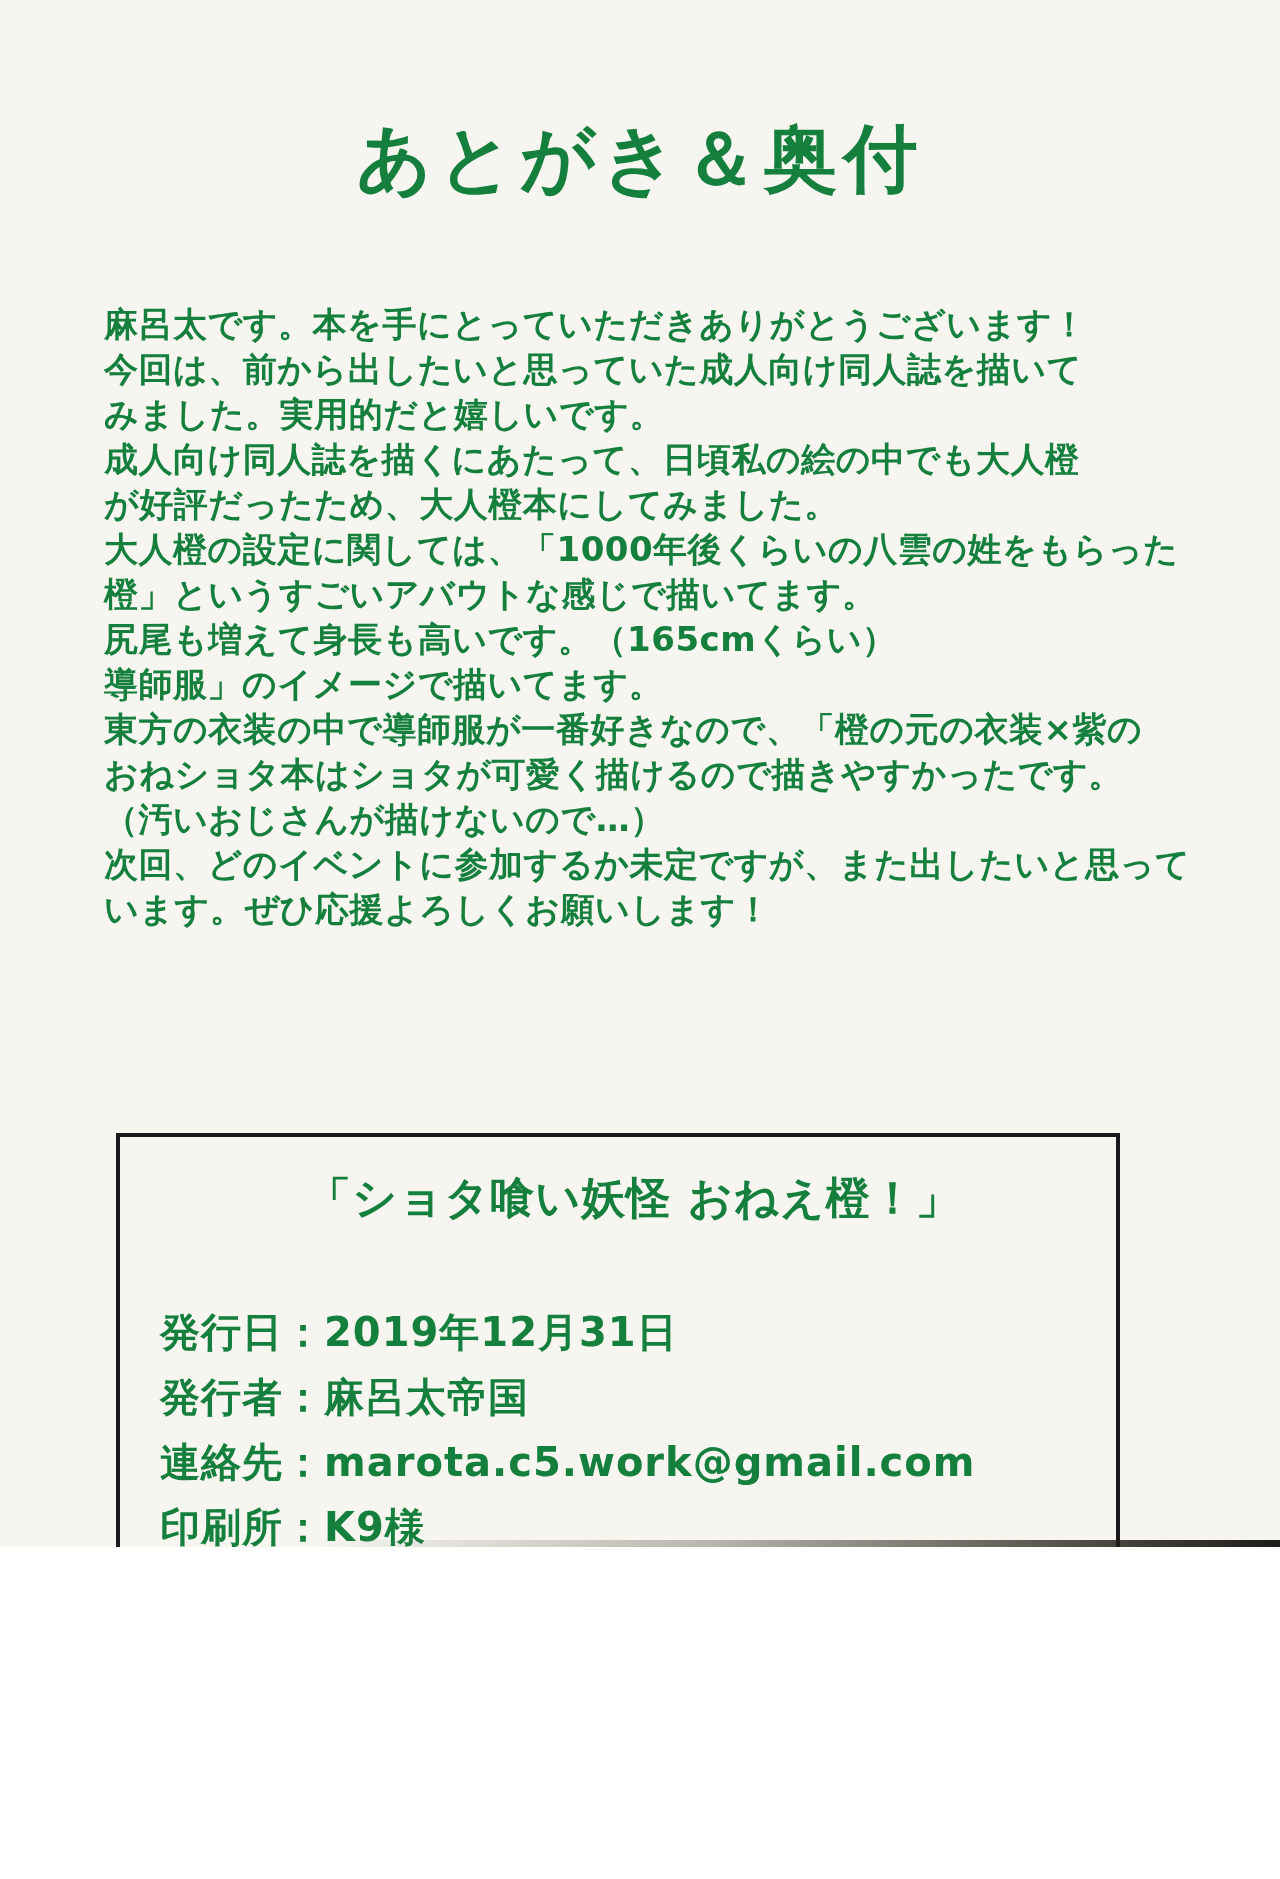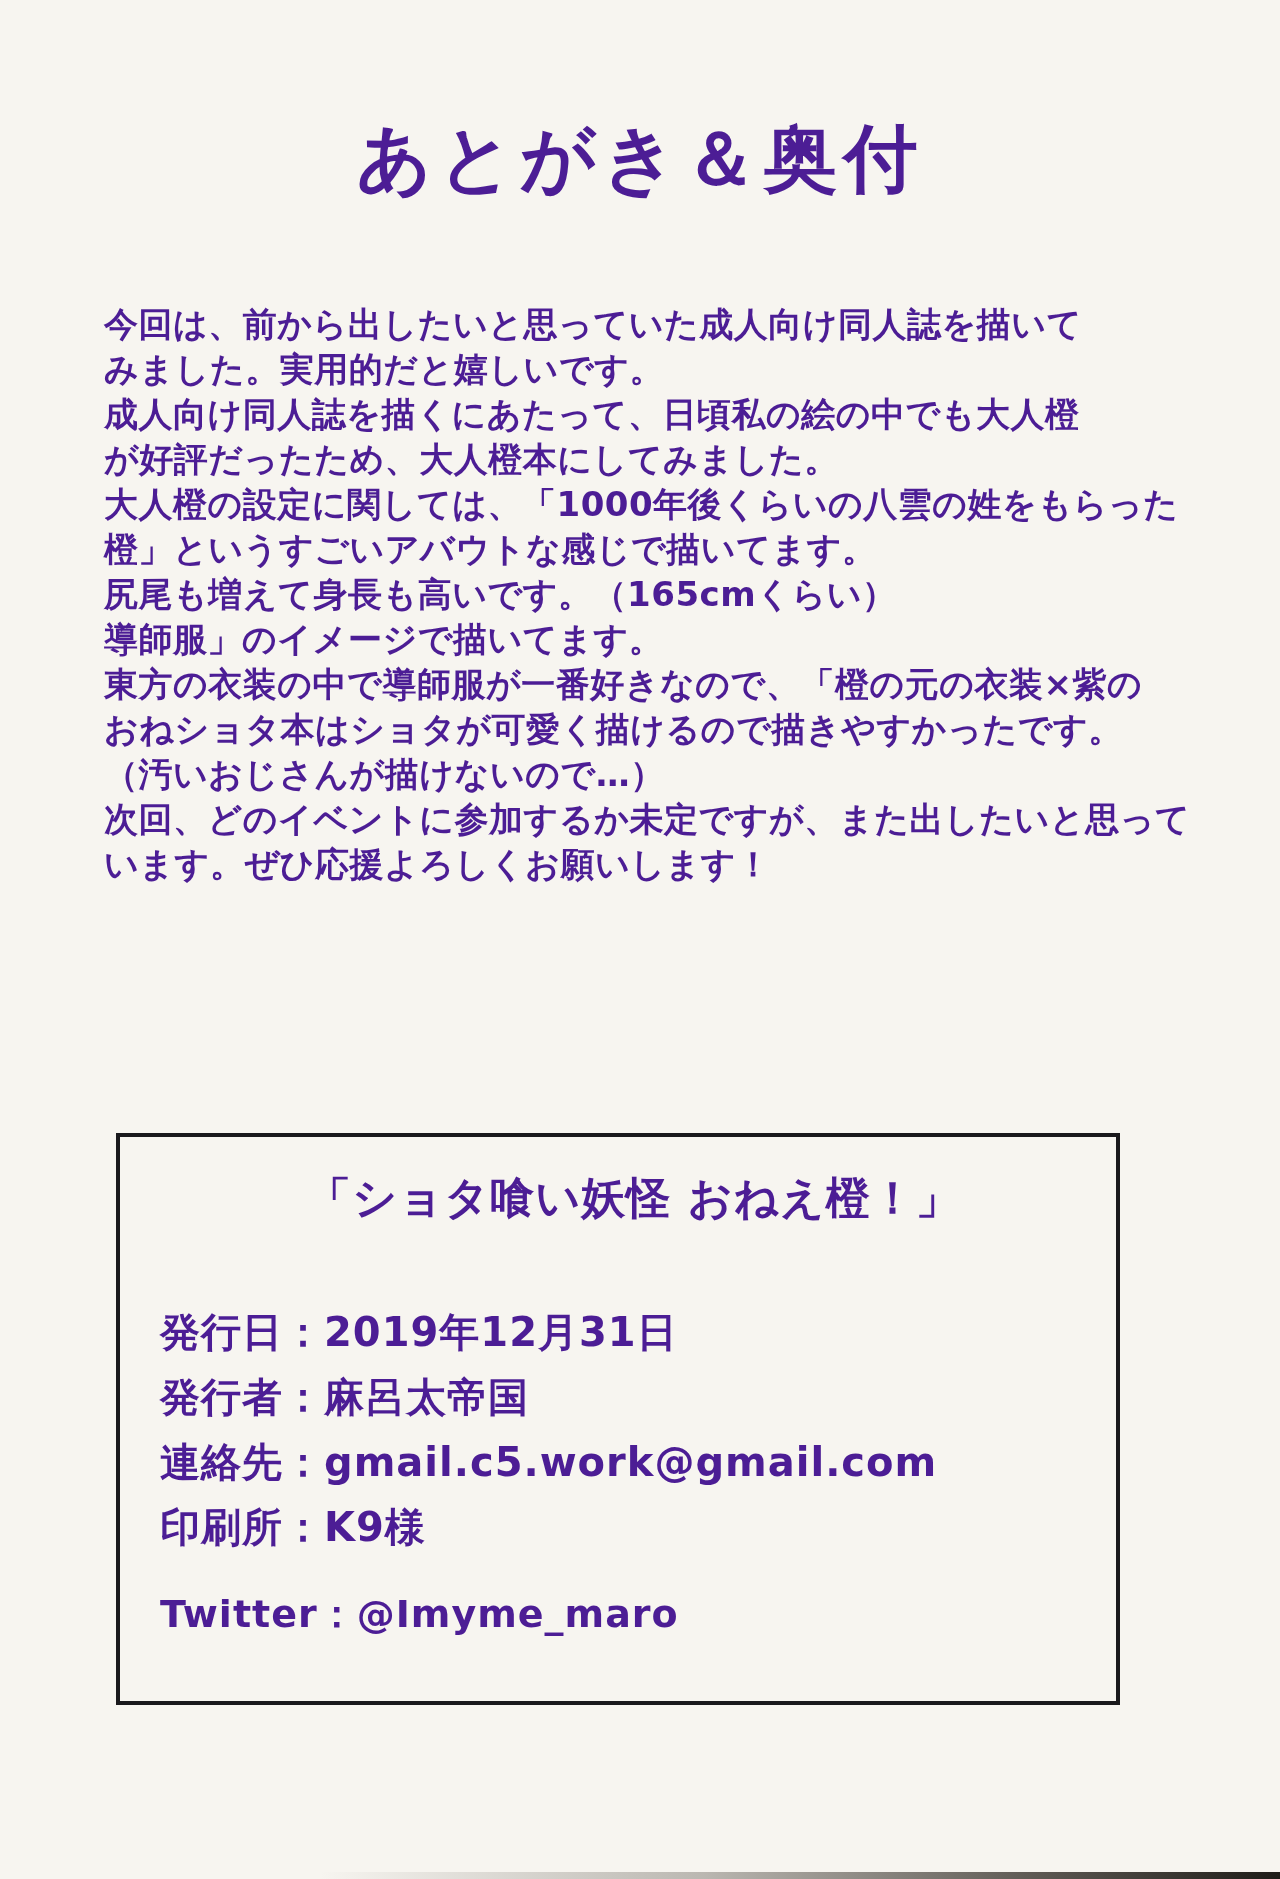--- a/index.html
+++ b/index.html
@@ -1,21 +1,21 @@
 <!DOCTYPE html>
 <html><head>
 <meta charset="utf-8">
 <style>
   html, body { margin: 0; padding: 0; }
   .page {
     position: relative;
     width: 1280px;
-    height: 1879px;
+    height: 1547px;
     background: #f7f5f0;
-    color: #4c1d95;
+    color: #15803d;
     font-family: "DejaVu Sans", sans-serif;
     overflow: hidden;
   }
   .page-title {
     position: absolute;
     top: 116px;
     left: 0;
     width: 100%;
     margin: 0;
     text-align: center;
@@ -84,20 +84,21 @@
   }
 </style>
 </head>
 <body>
 
 <div class="page">
 
   <h1 class="page-title">あとがき＆奥付</h1>
 
   <div class="body-text">
+    <div class="body-line">麻呂太です。本を手にとっていただきありがとうございます！</div>
     <div class="body-line">今回は、前から出したいと思っていた成人向け同人誌を描いて</div>
     <div class="body-line">みました。実用的だと嬉しいです。</div>
     <div class="body-line">成人向け同人誌を描くにあたって、日頃私の絵の中でも大人橙</div>
     <div class="body-line">が好評だったため、大人橙本にしてみました。</div>
     <div class="body-line">大人橙の設定に関しては、「1000年後くらいの八雲の姓をもらった</div>
     <div class="body-line">橙」というすごいアバウトな感じで描いてます。</div>
     <div class="body-line">尻尾も増えて身長も高いです。（165cmくらい）</div>
     <div class="body-line">導師服」のイメージで描いてます。</div>
     <div class="body-line">東方の衣装の中で導師服が一番好きなので、「橙の元の衣装×紫の</div>
     <div class="body-line">おねショタ本はショタが可愛く描けるので描きやすかったです。</div>
@@ -110,21 +111,21 @@
     <div class="colophon-title">「ショタ喰い妖怪 おねえ橙！」</div>
 
     <div class="colophon-rows">
       <div class="row">
         <span>発行日</span><span>：</span><span>2019年12月31日</span>
       </div>
       <div class="row">
         <span>発行者</span><span>：</span><span>麻呂太帝国</span>
       </div>
       <div class="row">
-        <span>連絡先</span><span>：</span><span>gmail.c5.work@gmail.com</span>
+        <span>連絡先</span><span>：</span><span>marota.c5.work@gmail.com</span>
       </div>
       <div class="row">
         <span>印刷所</span><span>：</span><span>K9様</span>
       </div>
     </div>
 
     <div class="social-rows">
       <div class="row">
         <span>Twitter</span><span>：</span><span>@Imyme_maro</span>
       </div>

